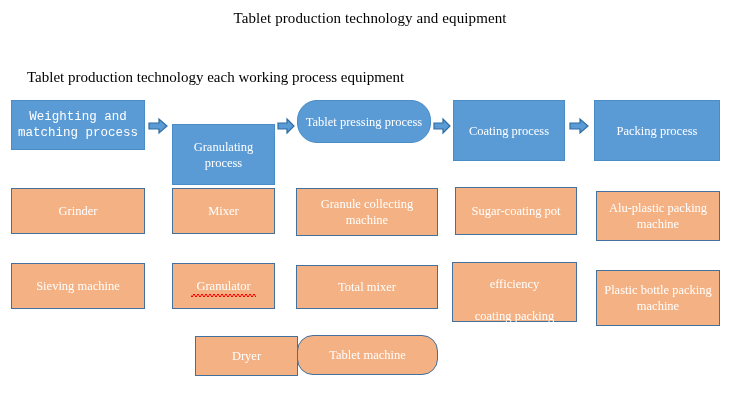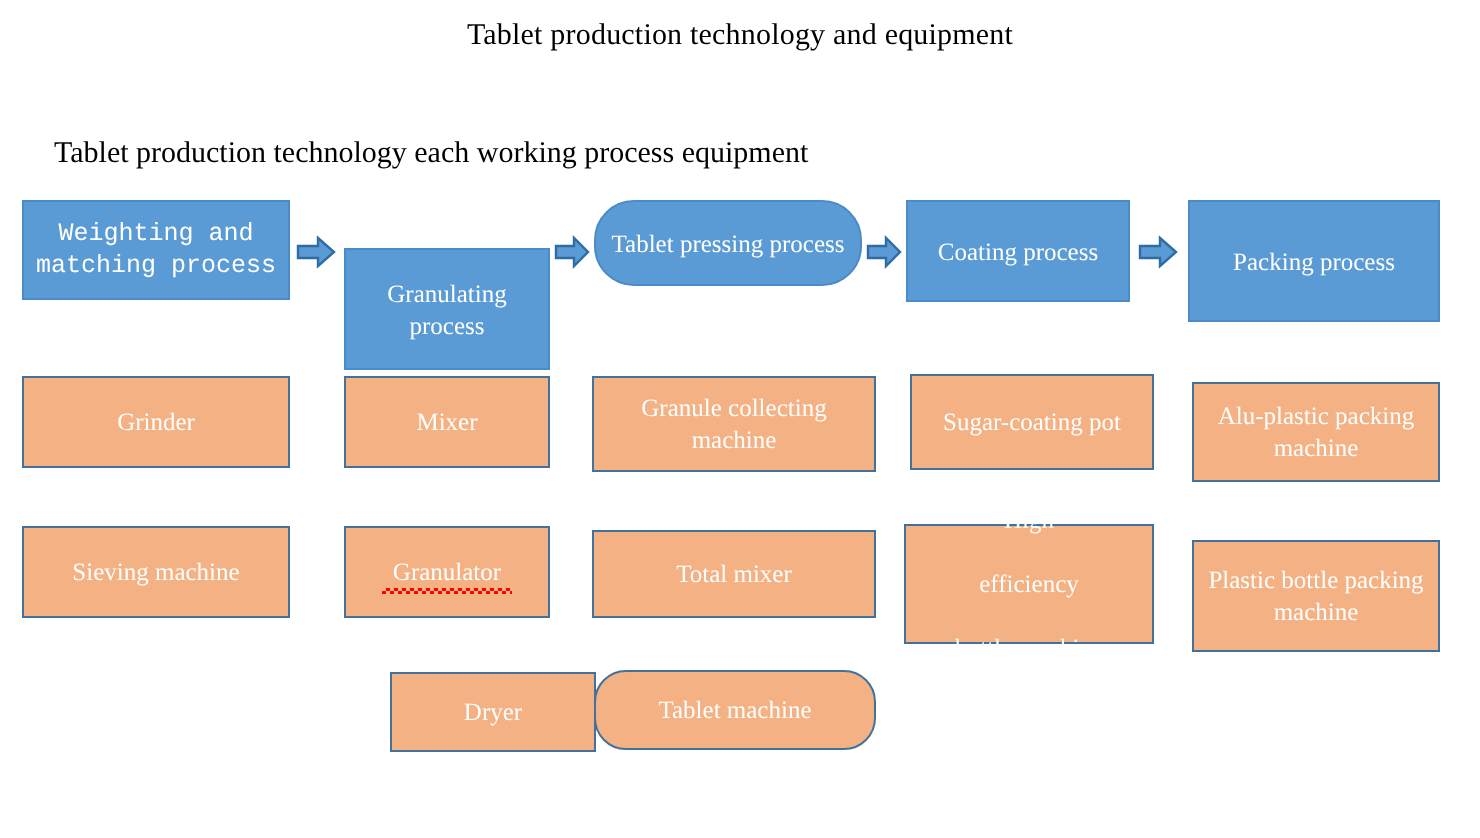--- a/index.html
+++ b/index.html
@@ -90,21 +90,21 @@
   <div class="box box-proc" style="left:297px;top:100px;width:134px;height:43px;border-radius:20px;">
     <span>Tablet pressing process</span>
   </div>
 
   <div class="arrow" style="left:433px;top:117px;">
     <svg width="18" height="18" viewBox="0 0 18 18">
       <path d="M1 6 L10 6 L10 2 L17 9 L10 16 L10 12 L1 12 Z" fill="#5B9BD5" stroke="#2E6DA4" stroke-width="1.2" stroke-linejoin="miter"></path>
     </svg>
   </div>
 
-  <div class="box box-proc" style="left:453px;top:100px;width:112px;height:51px;">
+  <div class="box box-proc" style="left:453px;top:100px;width:112px;height:61px;">
     <span>Coating process</span>
   </div>
 
   <div class="arrow" style="left:569px;top:117px;">
     <svg width="20" height="18" viewBox="0 0 20 18">
       <path d="M1 6 L11 6 L11 2 L19 9 L11 16 L11 12 L1 12 Z" fill="#5B9BD5" stroke="#2E6DA4" stroke-width="1.2" stroke-linejoin="miter"></path>
     </svg>
   </div>
 
   <div class="box box-equip" style="left:11px;top:188px;width:134px;height:46px;">
@@ -137,21 +137,21 @@
 
   <div class="box box-equip" style="left:172px;top:263px;width:103px;height:46px;">
     <span class="squiggle">Granulator</span>
   </div>
 
   <div class="box box-equip" style="left:296px;top:265px;width:142px;height:44px;">
     <span>Total mixer</span>
   </div>
 
   <div class="box box-equip" style="left:452px;top:262px;width:125px;height:60px;">
-    <span class="wide-gap"><span>High</span>&nbsp;&nbsp;&nbsp;<span>efficiency</span><br><span>bottle machine</span></span>
+    <span class="wide-gap">&nbsp;&nbsp;&nbsp;<span>efficiency</span><br><span>coating packing</span></span>
   </div>
 
   <div class="box box-equip" style="left:596px;top:270px;width:124px;height:56px;">
     <span>Plastic bottle packing machine</span>
   </div>
 
   <div class="box box-equip" style="left:172px;top:336px;width:103px;height:40px;margin-left:23px;">
     <span>Dryer</span>
   </div>
 

